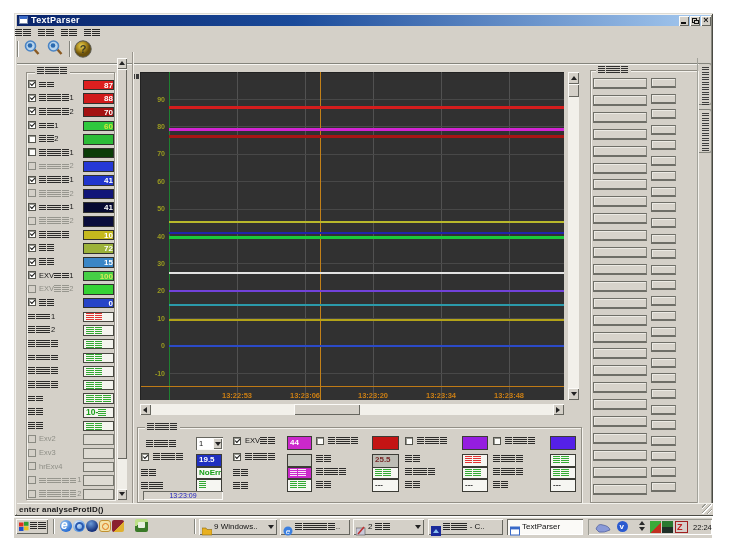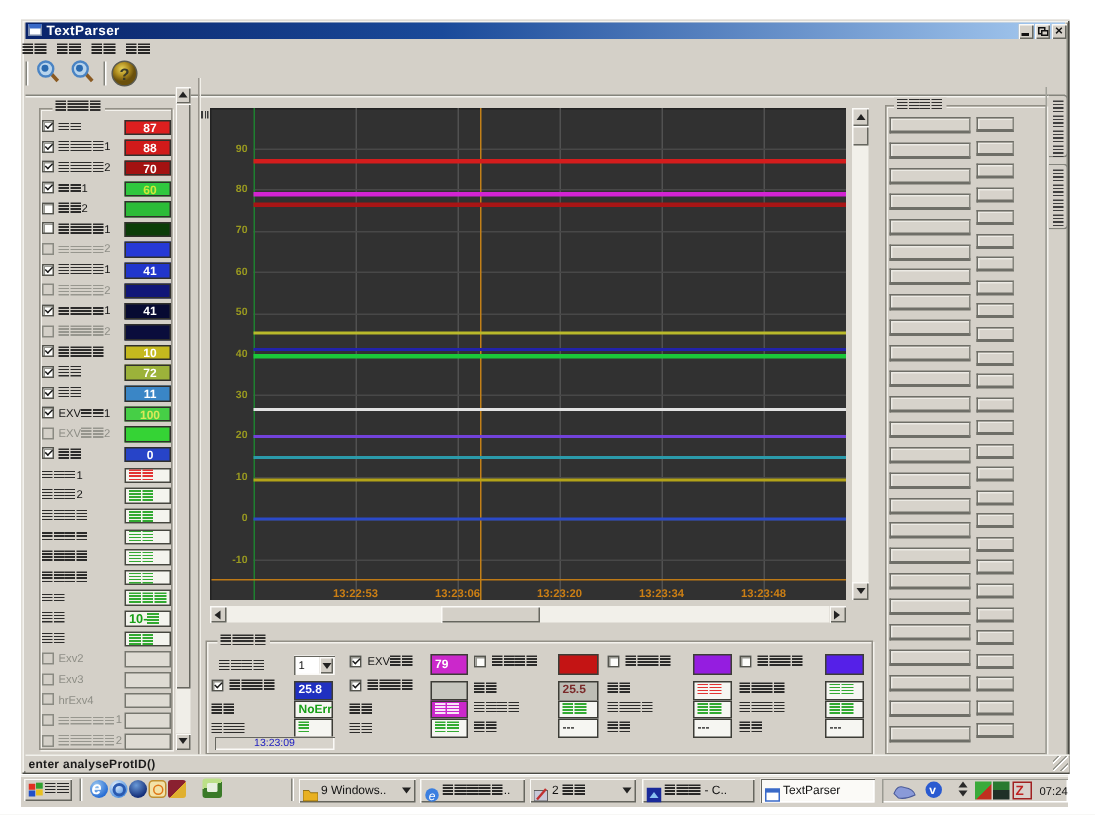--- a/index.html
+++ b/index.html
@@ -5,21 +5,21 @@
  font-family:"Liberation Sans",sans-serif;}
 #p{position:relative;width:730px;height:543px;background:#fff}
 .a{position:absolute}
 i.c{display:inline-block;width:.92em;height:.9em;margin-right:.1em;vertical-align:-9%;
  background:repeating-linear-gradient(0deg,currentColor 0 1px,rgba(255,255,255,0) 1px 2.05px);opacity:.88}
 .raised{background:#d4d0c8;box-shadow:inset 1px 1px 0 #fbfaf7,inset -1px -1px 0 #66665f}
 .sunken{box-shadow:inset 1px 1px 0 #66665f,inset -1px -1px 0 #fbfaf7}
 .gb{border:1px solid #928f86;box-shadow:inset 1px 1px 0 #f4f2ed,1px 1px 0 #f4f2ed}
 .gl{background:#d4d0c8;padding:0 2px;font-size:7.5px;line-height:9px;color:#1a1a1a;white-space:nowrap}
 .lbl{font-size:7.5px;line-height:10px;color:#151515;white-space:nowrap}
-.vb{border:1px solid #30302c;font-size:8px;font-weight:bold;line-height:9px;text-align:center;padding-left:3px;color:#fff;white-space:nowrap}
+.vb{border:1px solid #30302c;font-size:8px;font-weight:bold;line-height:9px;text-align:right;padding-left:3px;color:#fff;white-space:nowrap}
 .wb{background:#f4f4ee;border:1px solid #46463f;font-size:8.5px;font-weight:bold;line-height:9px;padding-left:2px;white-space:nowrap}
 .cb{width:8px;height:8px;background:#fdfdfb;border:1px solid #55554e;box-shadow:inset 1px 1px 0 #9a9a93}
 .cbd{width:8px;height:8px;background:#d4d0c8;border:1px solid #8a8a82}
 .ck{position:absolute;left:0.5px;top:1px;width:4.5px;height:2.5px;border-left:1.5px solid #1a1a1a;border-bottom:1.5px solid #1a1a1a;transform:rotate(-45deg)}
 .tri-u{width:0;height:0;border-left:3px solid transparent;border-right:3px solid transparent;border-bottom:4px solid #222}
 .tri-d{width:0;height:0;border-left:3px solid transparent;border-right:3px solid transparent;border-top:4px solid #222}
 .tri-l{width:0;height:0;border-top:3px solid transparent;border-bottom:3px solid transparent;border-right:4px solid #222}
 .tri-r{width:0;height:0;border-top:3px solid transparent;border-bottom:3px solid transparent;border-left:4px solid #222}
 .rb{background:#d7d3cb;border-top:1px solid #6e6e67;border-left:1px solid #6e6e67;border-right:1px solid #84847c;border-bottom:2px solid #6e6e67;box-shadow:inset 1px 1px 0 #eceae4}
 </style></head><body>
@@ -117,21 +117,21 @@
 <div class="a vb" style="left:83px;top:229.7px;width:31px;height:10.5px;background:#c5b91e"><span style="color:#fff">10</span></div>
 <div class="a cb" style="left:28px;top:243.8px">
       <div class="ck"></div>
     </div>
 <div class="a lbl" style="left:39px;top:243.3px;color:#151515"><i class="c"></i><i class="c"></i></div>
 <div class="a vb" style="left:83px;top:243.3px;width:31px;height:10.5px;background:#9cb23a"><span style="color:#fff">72</span></div>
 <div class="a cb" style="left:28px;top:257.5px">
       <div class="ck"></div>
     </div>
 <div class="a lbl" style="left:39px;top:257.0px;color:#151515"><i class="c"></i><i class="c"></i></div>
-<div class="a vb" style="left:83px;top:257.0px;width:31px;height:10.5px;background:#3a86c6"><span style="color:#fff">11</span></div>
+<div class="a vb" style="left:83px;top:257.0px;width:31px;height:10.5px;background:#3a86c6"><span style="color:#fff">15</span></div>
 <div class="a cb" style="left:28px;top:271.1px">
       <div class="ck"></div>
     </div>
 <div class="a lbl" style="left:39px;top:270.6px;color:#151515">EXV<i class="c"></i><i class="c"></i>1</div>
 <div class="a vb" style="left:83px;top:270.6px;width:31px;height:10.5px;background:#46cf46"><span style="color:#d8e858">100</span></div>
 <div class="a cbd" style="left:28px;top:284.8px"></div>
 <div class="a lbl" style="left:39px;top:284.2px;color:#8e8e86">EXV<i class="c"></i><i class="c"></i>2</div>
 <div class="a vb" style="left:83px;top:284.2px;width:31px;height:10.5px;background:#35d335"></div>
 <div class="a cb" style="left:28px;top:298.4px">
       <div class="ck"></div>
@@ -334,24 +334,24 @@
 <div class="a lbl" style="left:405px;top:480px"><i class="c"></i><i class="c"></i></div>
 <div class="a cb" style="left:493px;top:437px"></div>
 <div class="a lbl" style="left:505px;top:436px"><i class="c"></i><i class="c"></i><i class="c"></i><i class="c"></i></div>
 <div class="a lbl" style="left:493px;top:454px"><i class="c"></i><i class="c"></i><i class="c"></i><i class="c"></i></div>
 <div class="a lbl" style="left:493px;top:467px"><i class="c"></i><i class="c"></i><i class="c"></i><i class="c"></i></div>
 <div class="a lbl" style="left:493px;top:480px"><i class="c"></i><i class="c"></i></div>
 <div class="a sunken" style="left:196px;top:437px;width:27px;height:13px;background:#fff"></div>
 <div class="a" style="left:199px;top:439px;font-size:7.5px;line-height:9px;color:#111">1</div>
 <div class="a raised" style="left:213px;top:438px;width:9px;height:11px"></div>
 <div class="a tri-d" style="left:214.5px;top:441.5px"></div>
-<div class="a" style="left:196px;top:454px;width:26px;height:12.7px;background:#2030c0;border:1px solid #3c3c36;font-size:8px;font-weight:bold;color:#fff;line-height:10.7px;padding-left:2px;white-space:nowrap">25.8</div>
+<div class="a" style="left:196px;top:454px;width:26px;height:12.7px;background:#2030c0;border:1px solid #3c3c36;font-size:8px;font-weight:bold;color:#fff;line-height:10.7px;padding-left:2px;white-space:nowrap">19.5</div>
 <div class="a" style="left:196px;top:466.7px;width:26px;height:12.6px;background:#f6f6f2;border:1px solid #3c3c36;font-size:8px;font-weight:bold;color:#18a018;line-height:10.6px;padding-left:2px;white-space:nowrap">NoErr</div>
 <div class="a" style="left:196px;top:479.3px;width:26px;height:12.7px;background:#f6f6f2;border:1px solid #3c3c36;font-size:8px;font-weight:bold;color:#18a018;line-height:10.7px;padding-left:2px;white-space:nowrap"><i class="c"></i></div>
-<div class="a" style="left:287px;top:436px;width:25px;height:14px;background:#cb28cb;border:1px solid #3c3c36;font-size:8px;font-weight:bold;color:#fff;line-height:12px;padding-left:2px;white-space:nowrap">79</div>
+<div class="a" style="left:287px;top:436px;width:25px;height:14px;background:#cb28cb;border:1px solid #3c3c36;font-size:8px;font-weight:bold;color:#fff;line-height:12px;padding-left:2px;white-space:nowrap">44</div>
 <div class="a" style="left:287px;top:454px;width:25px;height:12.7px;background:#c6c6be;border:1px solid #3c3c36;font-size:8px;font-weight:bold;color:#888;line-height:10.7px;padding-left:2px;white-space:nowrap"></div>
 <div class="a" style="left:287px;top:466.7px;width:25px;height:12.6px;background:#cb28cb;border:1px solid #3c3c36;font-size:8px;font-weight:bold;color:#fff;line-height:10.6px;padding-left:2px;white-space:nowrap"><i class="c"></i><i class="c"></i></div>
 <div class="a" style="left:287px;top:479.3px;width:25px;height:12.7px;background:#f6f6f2;border:1px solid #3c3c36;font-size:8px;font-weight:bold;color:#18a018;line-height:10.7px;padding-left:2px;white-space:nowrap"><i class="c"></i><i class="c"></i></div>
 <div class="a" style="left:372px;top:436px;width:27px;height:14px;background:#c41414;border:1px solid #3c3c36;font-size:8px;font-weight:bold;color:#fff;line-height:12px;padding-left:2px;white-space:nowrap"></div>
 <div class="a" style="left:372px;top:454px;width:27px;height:25px;background:#bdbdb5;border:1px solid #3c3c36;font-size:8px;font-weight:bold;color:#7a2a2a;line-height:10.7px;padding-left:2px;white-space:nowrap">25.5</div>
 <div class="a" style="left:372px;top:466.7px;width:27px;height:12.6px;background:#f6f6f2;border:1px solid #3c3c36;font-size:8px;font-weight:bold;color:#18a018;line-height:10.6px;padding-left:2px;white-space:nowrap"><i class="c"></i><i class="c"></i></div>
 <div class="a" style="left:372px;top:479.3px;width:27px;height:12.7px;background:#f6f6f2;border:1px solid #3c3c36;font-size:8px;font-weight:bold;color:#333;line-height:10.7px;padding-left:2px;white-space:nowrap">---</div>
 <div class="a" style="left:462px;top:436px;width:26px;height:14px;background:#951de0;border:1px solid #3c3c36;font-size:8px;font-weight:bold;color:#fff;line-height:12px;padding-left:2px;white-space:nowrap"></div>
 <div class="a" style="left:462px;top:454px;width:26px;height:12.7px;background:#f6f6f2;border:1px solid #3c3c36;font-size:8px;font-weight:bold;color:#e01818;line-height:10.7px;padding-left:2px;white-space:nowrap"><i class="c"></i><i class="c"></i></div>
 <div class="a" style="left:462px;top:466.7px;width:26px;height:12.6px;background:#f6f6f2;border:1px solid #3c3c36;font-size:8px;font-weight:bold;color:#18a018;line-height:10.6px;padding-left:2px;white-space:nowrap"><i class="c"></i><i class="c"></i></div>
@@ -422,13 +422,13 @@
       <path d="M2 8 Q4 2 9 4 Q15 5 16 9 Q10 12 5 11 Z" fill="#8a9ad8" stroke="#4a5a98" stroke-width="0.7"></path>
     </svg>
 <div class="a" style="left:617px;top:521px;width:11px;height:11px;border-radius:50%;background:#2a5ad0"></div>
 <div class="a" style="left:619.5px;top:522px;font-size:8px;font-weight:bold;color:#fff">v</div>
 <div class="a" style="left:639px;top:521px;width:0;height:0;border-left:3px solid transparent;border-right:3px solid transparent;border-bottom:4px solid #2a2a2a"></div>
 <div class="a" style="left:639px;top:527px;width:0;height:0;border-left:3px solid transparent;border-right:3px solid transparent;border-top:4px solid #2a2a2a"></div>
 <div class="a" style="left:650px;top:521px;width:11px;height:12px;background:linear-gradient(135deg,#3aaa3a 0 55%,#c03020 55%)"></div>
 <div class="a" style="left:662px;top:521px;width:11px;height:12px;background:linear-gradient(180deg,#2a7a30 0 50%,#203028 50%)"></div>
 <div class="a" style="left:675px;top:521px;width:13px;height:12px;background:#d8d0cc;border:1px solid #a02020"></div>
 <div class="a" style="left:677px;top:521px;font-size:9px;font-weight:bold;color:#c02020;line-height:12px">Z</div>
-<div class="a" style="left:693px;top:522px;font-size:7.5px;color:#111;line-height:11px">07:24</div>
+<div class="a" style="left:693px;top:522px;font-size:7.5px;color:#111;line-height:11px">22:24</div>
 </div>
 </body></html>

